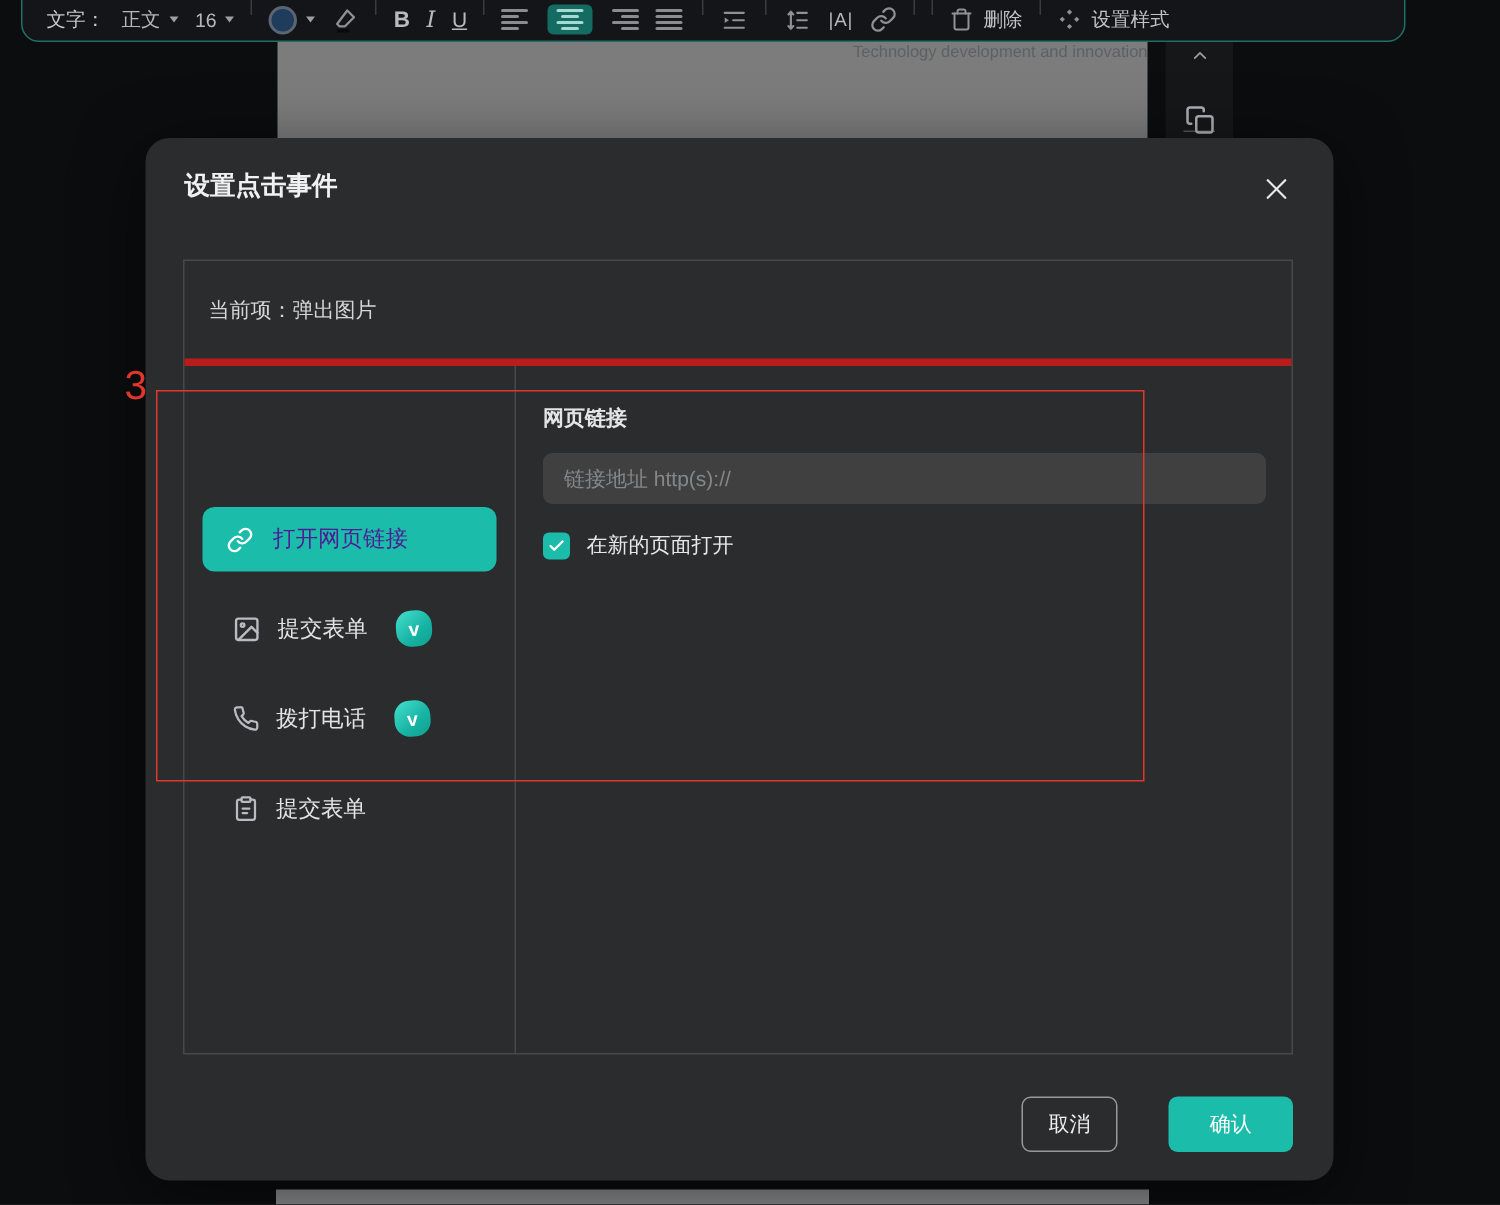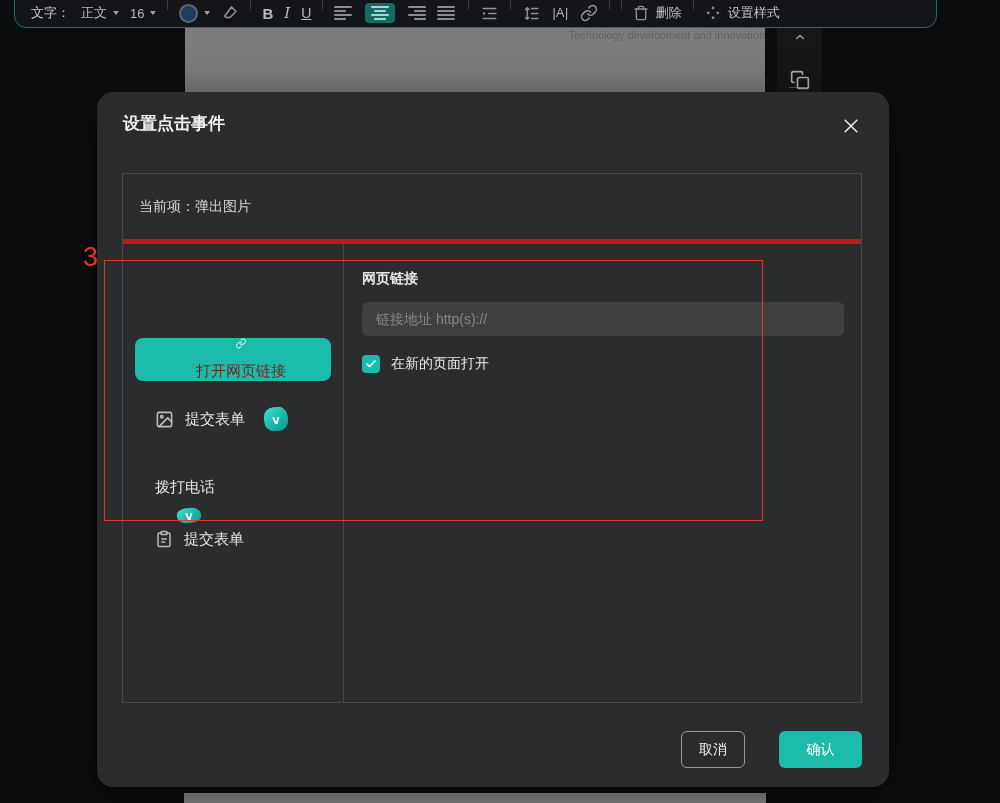--- a/index.html
+++ b/index.html
@@ -85,28 +85,28 @@
   .panel-left {
     position:absolute; left:0; top:70px; bottom:0; width:221px;
     border-right:1px solid #47484a;
   }
   .panel-right { position:absolute; left:222px; top:70px; bottom:0; right:0; }
 
   .menu-item-selected {
     position:absolute; left:12px; top:94px; width:196px; height:43px;
     background:#1cbcab; border-radius:8px;
     display:flex; align-items:center; gap:13px; padding-left:16px;
-    color:#7f1d1d; font-size:15px; cursor:pointer;flex-direction:column;
+    color:#4c1d95; font-size:15px; cursor:pointer;
   }
   .menu-item {
     position:absolute; left:32px; height:24px;
     display:flex; align-items:center; gap:11px;
     color:#e2e4e5; font-size:15px; cursor:pointer;
   }
-  .mi2 { top:163px; } .mi3 { top:223px;flex-direction:column; } .mi4 { top:283px; }
+  .mi2 { top:163px; } .mi3 { top:223px; } .mi4 { top:283px; }
   .vip-badge {
     width:24px; height:24px; margin-left:8px;
     background:linear-gradient(140deg,#45e0d0 0%,#17b3a3 60%,#0fa090 100%);
     border-radius:42%;
     transform:rotate(-4deg);
     display:flex; align-items:center; justify-content:center;
     color:#ffffff; font-size:13px; font-weight:700;
   }
 
   .section-label { position:absolute; left:17px; top:26px; font-size:14px; font-weight:700; color:#e3e5e6; }

